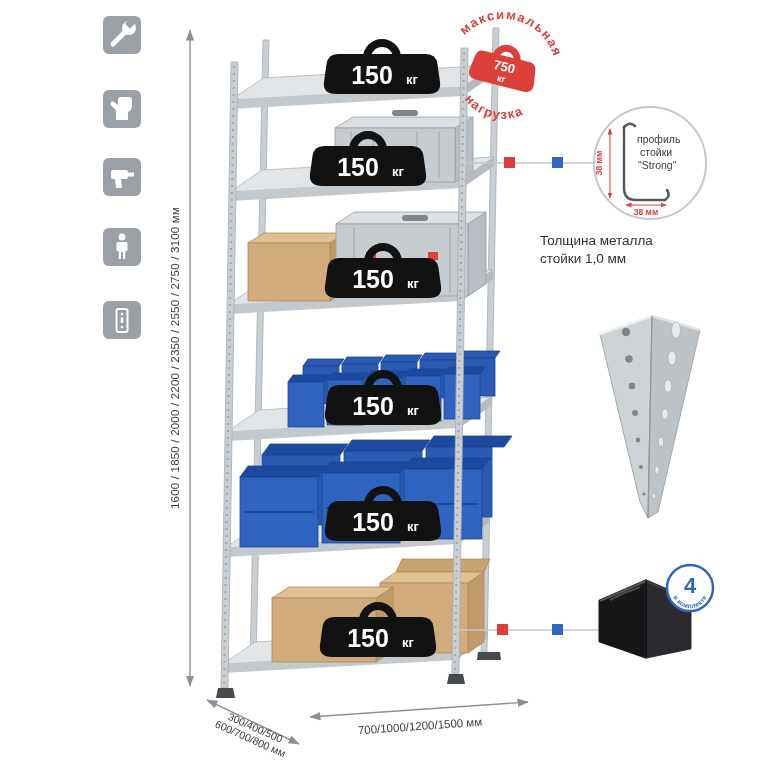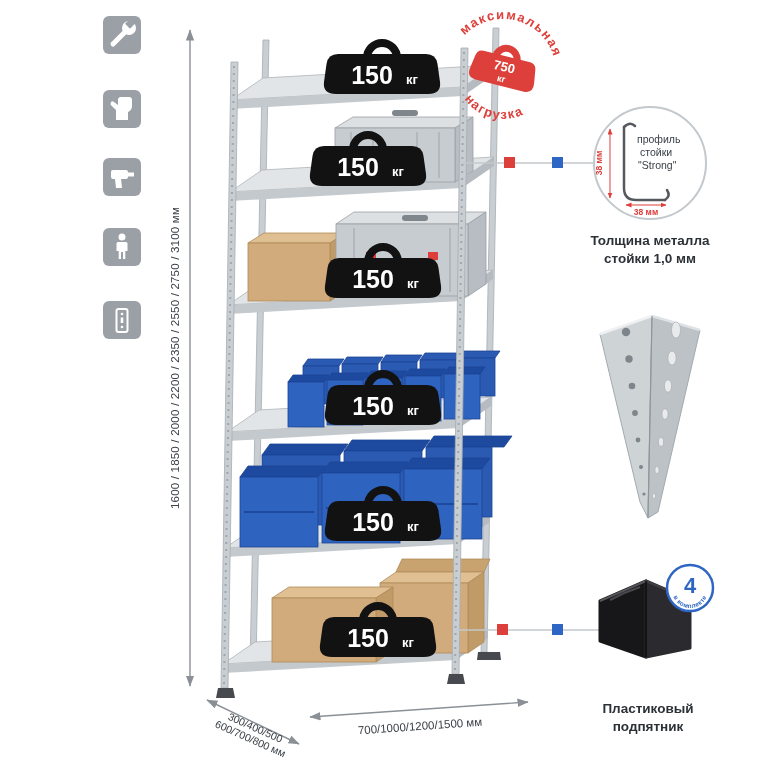--- a/index.html
+++ b/index.html
@@ -7,21 +7,21 @@
          font-family:"Liberation Sans",sans-serif;}
   .icon-tile{position:absolute;left:103px;width:38px;height:38px;background:#9aa0a6;
              border-radius:6px;display:flex;align-items:center;justify-content:center;}
   .scene{position:absolute;left:0;top:0;}
   .dim-label{position:absolute;color:#3b4046;white-space:nowrap;}
   .dim-height{left:175px;top:358px;transform:translate(-50%,-50%) rotate(-90deg);
               font-size:11.5px;letter-spacing:.2px;}
   .dim-depth{left:253px;top:733px;transform:translate(-50%,-50%) rotate(24deg);
              font-size:10.5px;text-align:center;line-height:1.15;}
   .dim-width{left:420px;top:726px;transform:translate(-50%,-50%) rotate(-4deg);font-size:11.5px;}
-  .caption{position:absolute;color:#2c3136;font-size:13.5px;text-align:center;line-height:1.3;font-weight:bold;}
+  .caption{position:absolute;color:#2c3136;font-size:13.5px;line-height:1.3;}
   .caption-profile{left:650px;top:232px;transform:translateX(-50%);width:220px;}
   .caption-foot{left:648px;top:700px;transform:translateX(-50%);width:220px;}
   
   .scene text{font-family:"Liberation Sans",sans-serif;}
   .bval{font:700 25px "Liberation Sans",sans-serif;fill:#fff;text-anchor:middle;}
   .bunit{font:700 13px "Liberation Sans",sans-serif;fill:#fff;text-anchor:middle;}
   .stampArc{font:700 13px "Liberation Sans",sans-serif;fill:#dd3f3a;letter-spacing:1.5px;}
   .stampVal{font:700 13px "Liberation Sans",sans-serif;fill:#fff;text-anchor:middle;}
   .stampUnit{font:700 9px "Liberation Sans",sans-serif;fill:#fff;text-anchor:middle;}
   .plabel{font:10.5px "Liberation Sans",sans-serif;fill:#3b4046;}
@@ -344,18 +344,14 @@
   <div class="dim-label dim-depth">
     <div>300/400/500</div>
     <div>600/700/800 мм</div>
   </div>
   <div class="dim-label dim-width">700/1000/1200/1500 мм</div>
 
   <div class="caption caption-profile">
     <div>Толщина металла</div>
     <div>стойки 1,0 мм</div>
   </div>
-  <div class="caption caption-foot">
-    <div>Пластиковый</div>
-    <div>подпятник</div>
-  </div>
 
 </div>
 
 </body></html>

